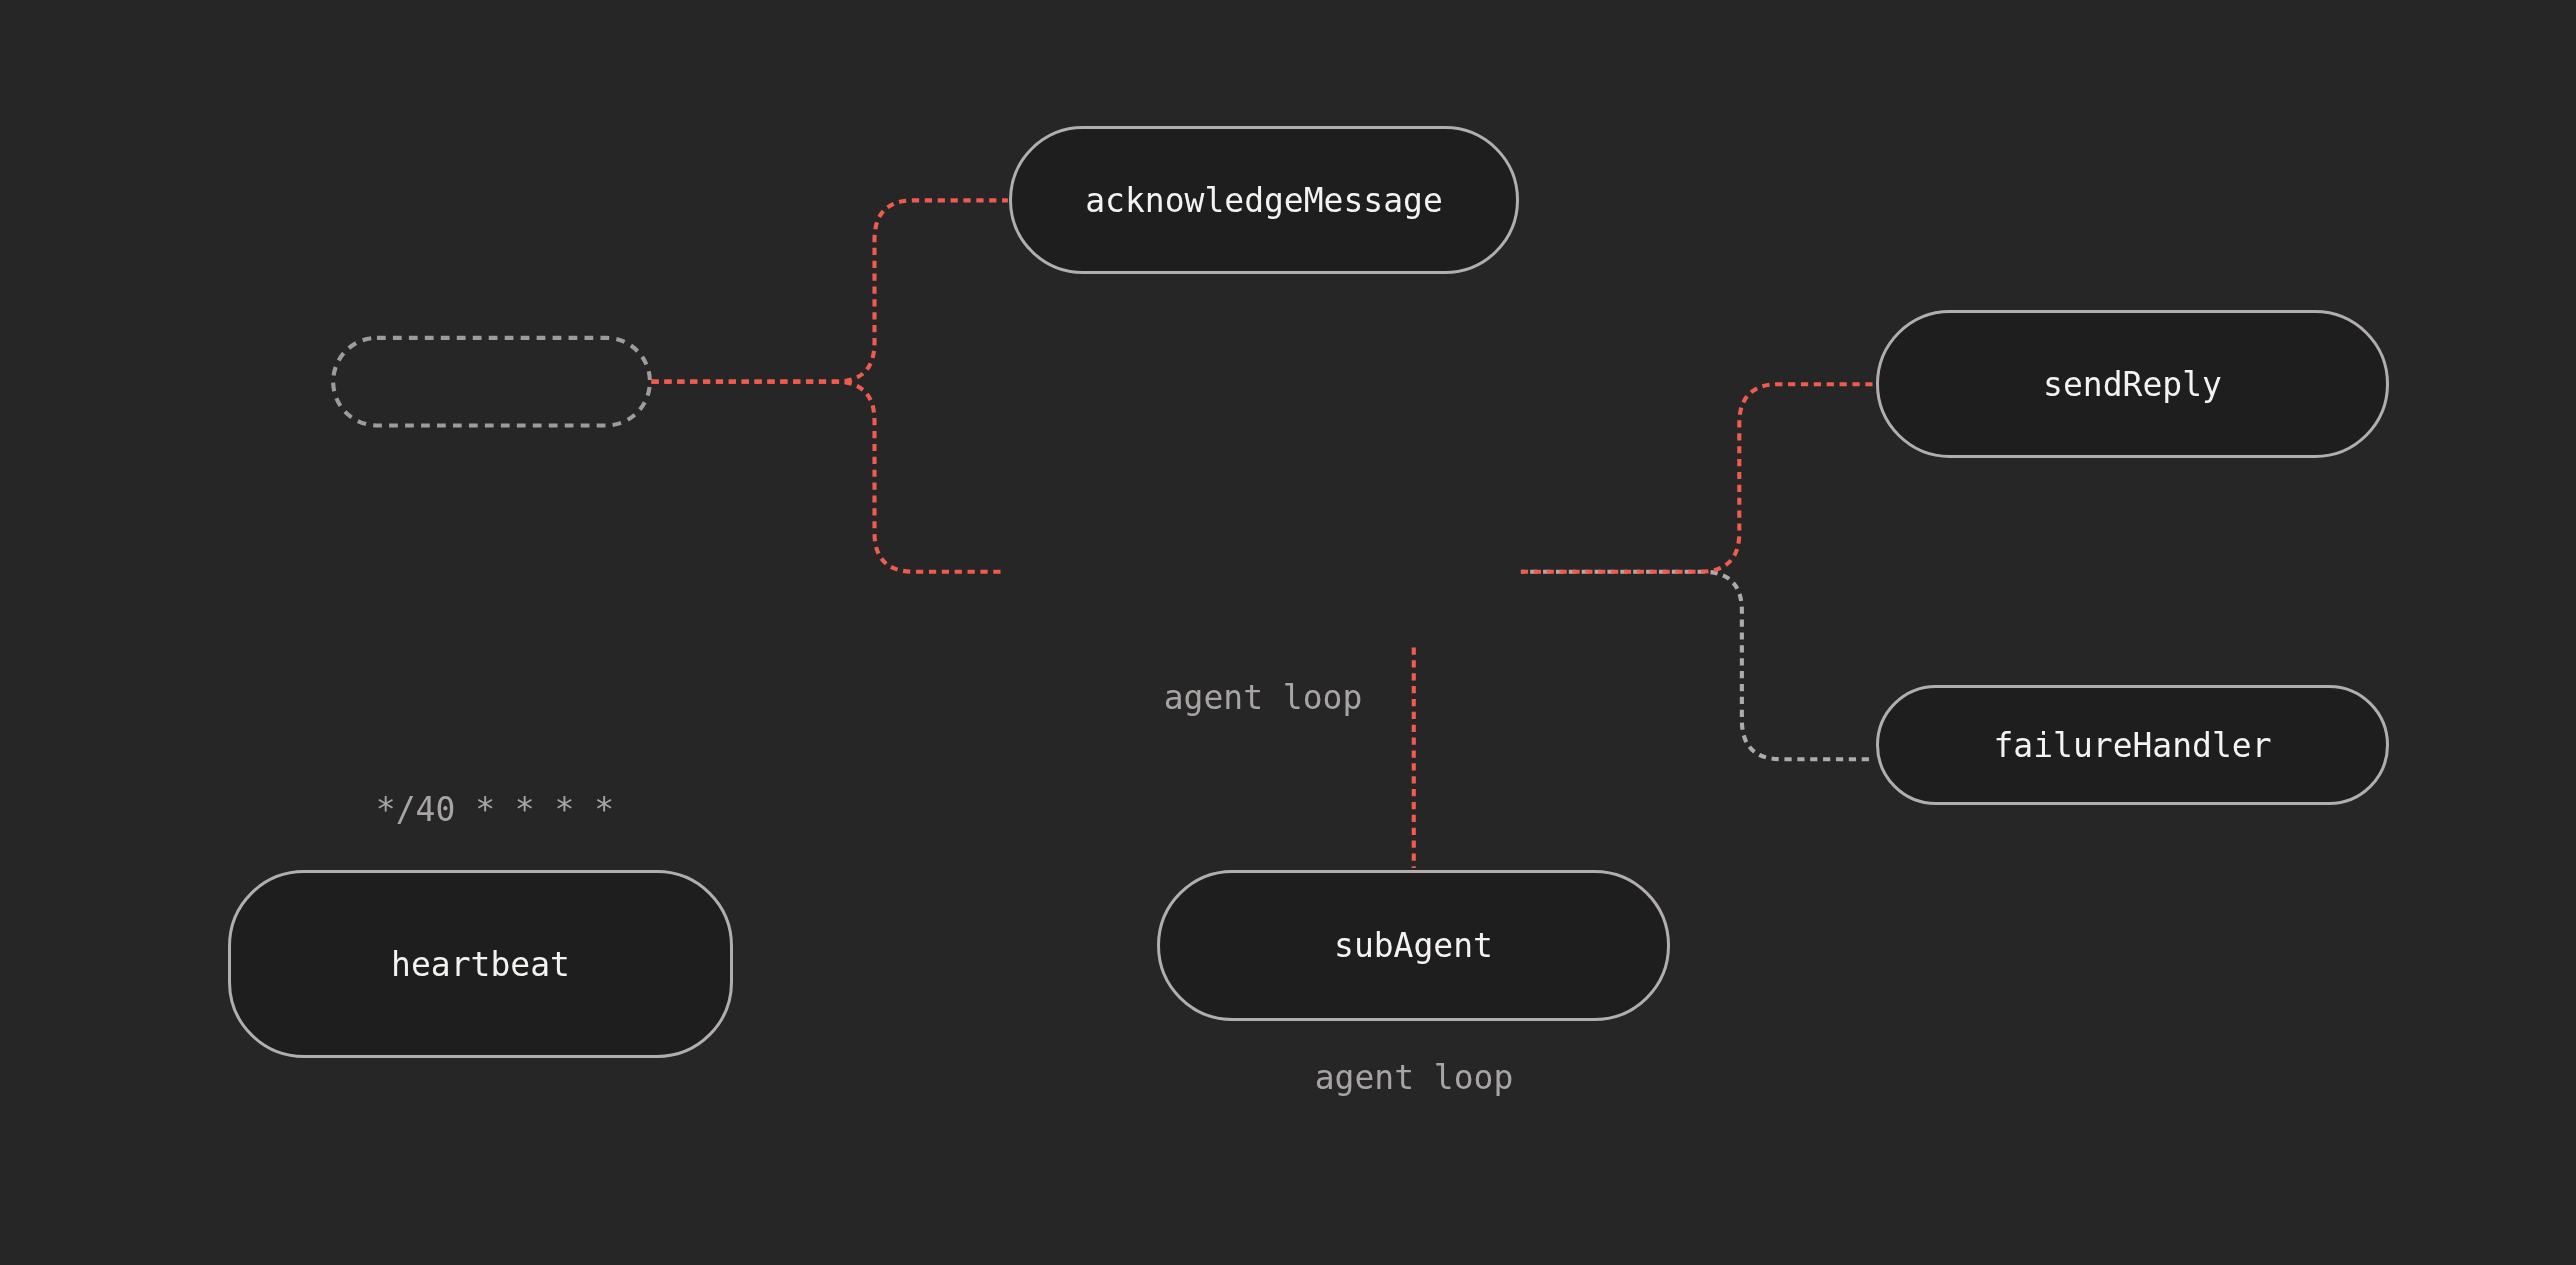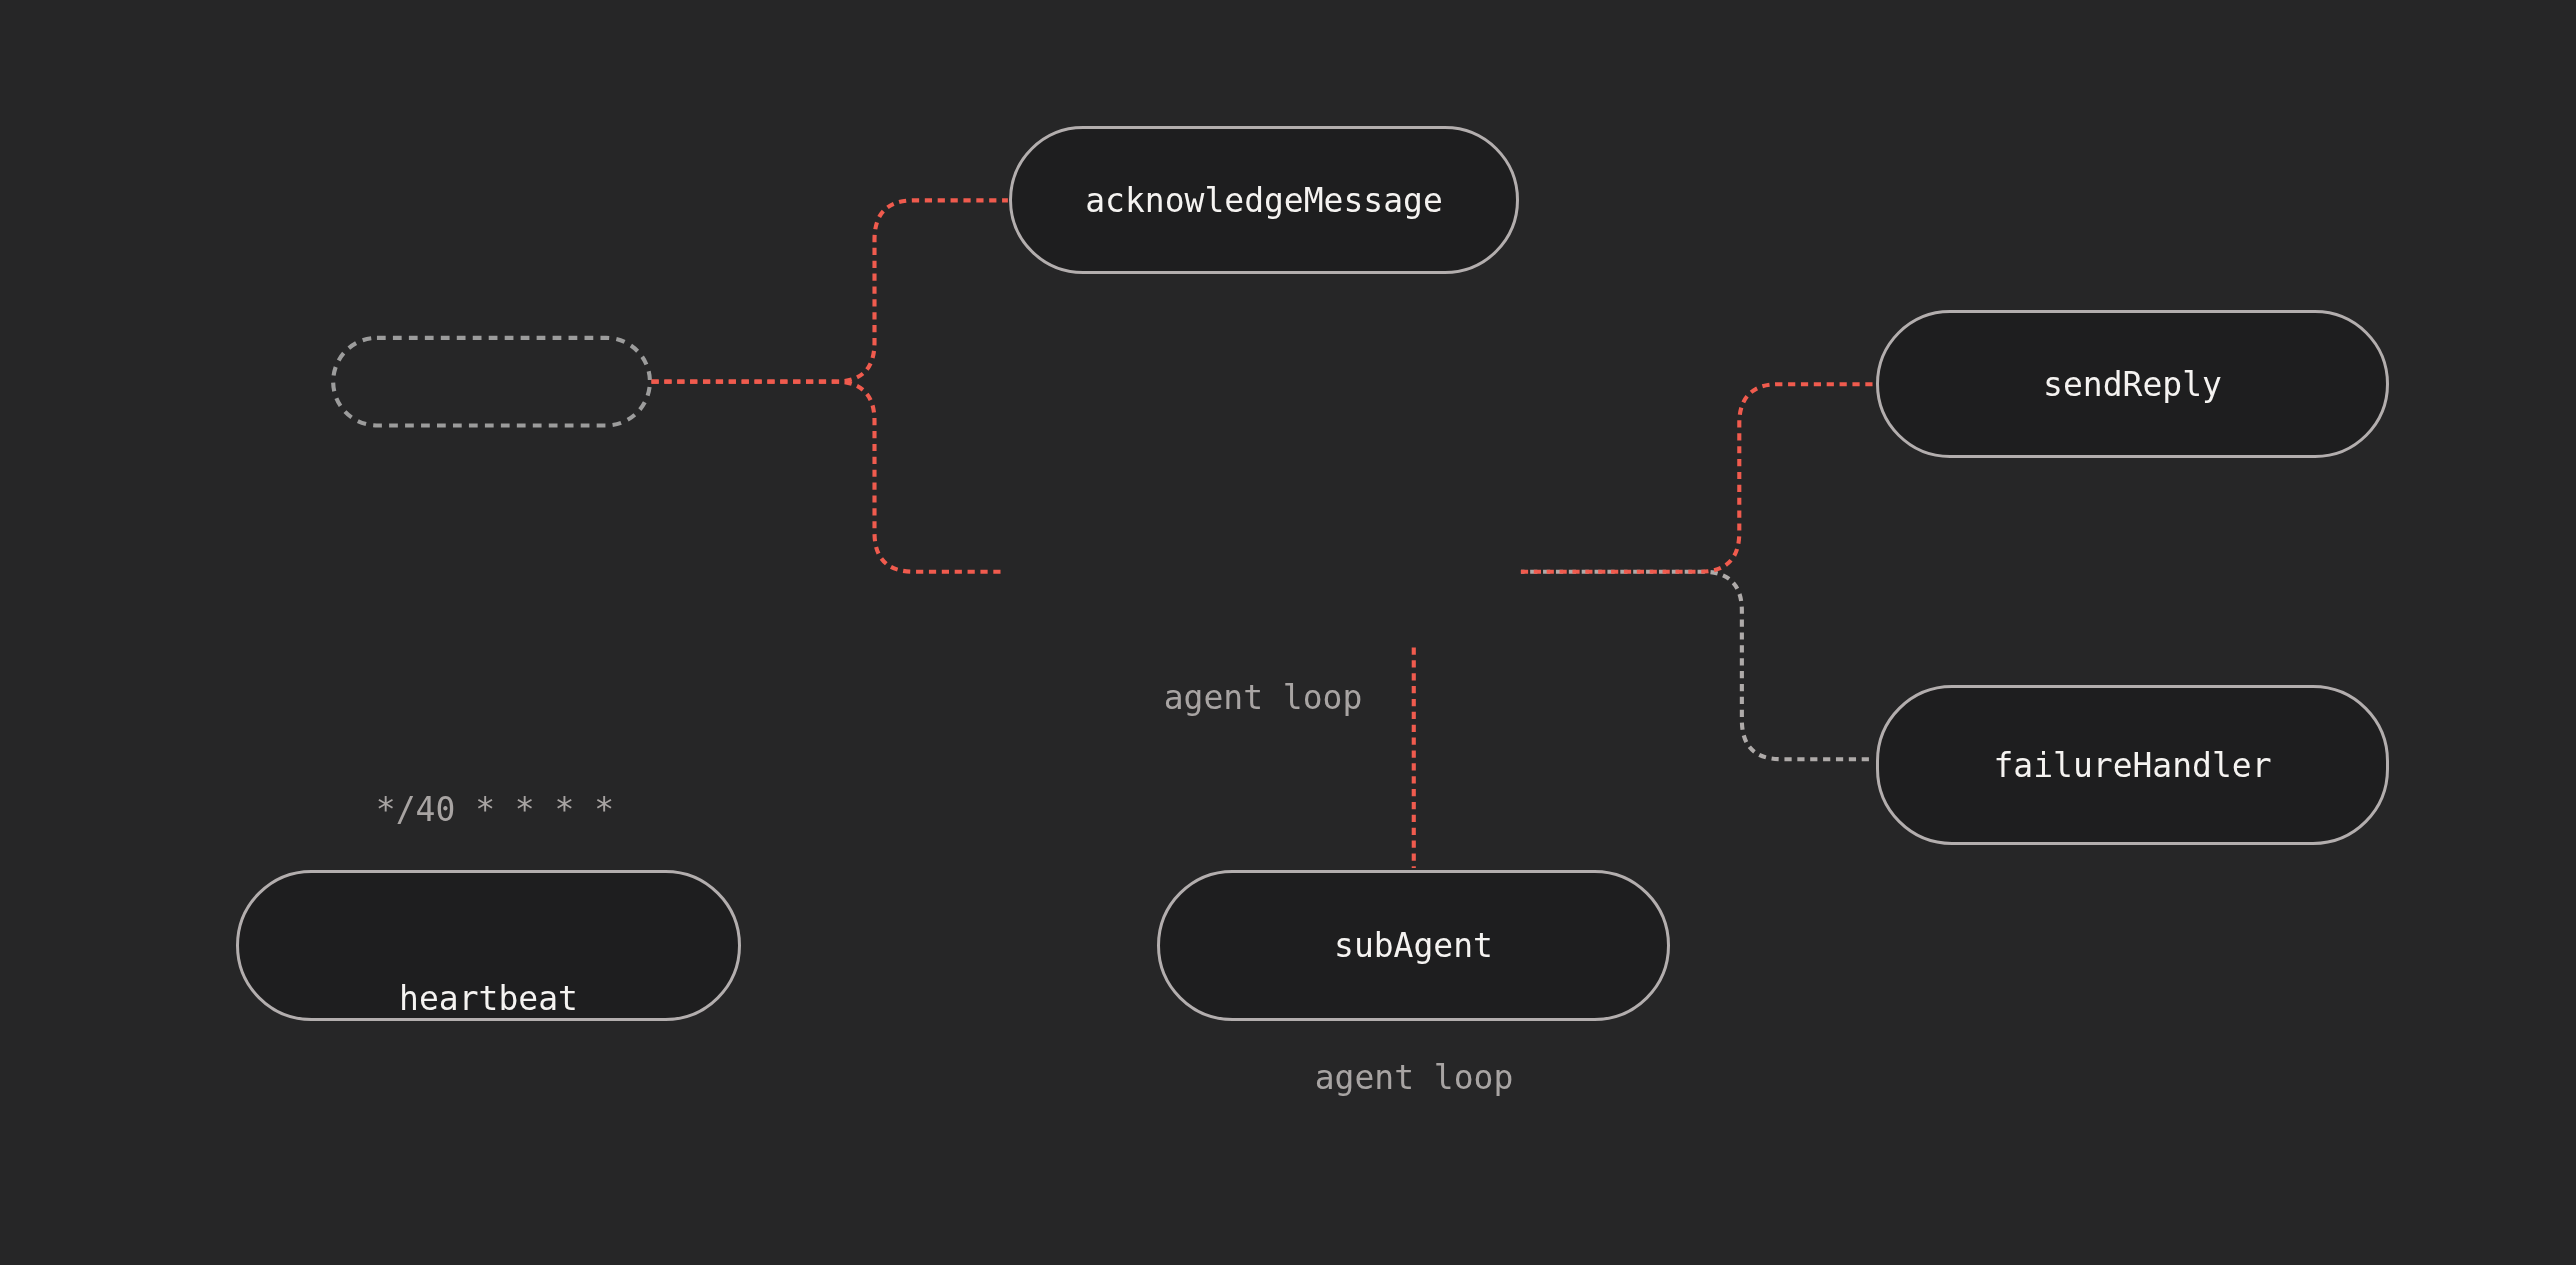--- a/index.html
+++ b/index.html
@@ -42,22 +42,22 @@
     align-items: center;
     justify-content: center;
     color: var(--label-text, #f5f3f1);
     font-size: 33px;
     letter-spacing: 0;
     white-space: nowrap;
   }
   .node-ack      { left: 1009px; top: 126px;  width: 510px;  height: 148px; }
   .node-handle   { left: 1004px; top: 498px;  width: 515px; height: 148px; }
   .node-send     { left: 1876px; top: 310px;  width: 513px;  height: 148px; }
-  .node-fail     { left: 1876px; top: 685px; width: 513px;  height: 160px; }
-  .node-heart    { left: 236px;  top: 870px; width: 505px;  height: 151px; align-items: flex-end; }
+  .node-fail     { left: 1876px; top: 685px; width: 513px;  height: 120px; }
+  .node-heart    { left: 228px;  top: 870px; width: 505px;  height: 188px; }
   .node-sub      { left: 1157px; top: 870px; width: 513px;  height: 151px; }
   .txt {
     position: absolute;
     transform: translate(-50%, -50%);
     white-space: nowrap;
     font-size: 33px;
   }
   .caption { color: var(--caption-text, #a8a4a3); }
   .trigger-label { color: var(--label-text, #f5f3f1); }
   .t-trigger  { left: 491px;  top: 491px;  }

